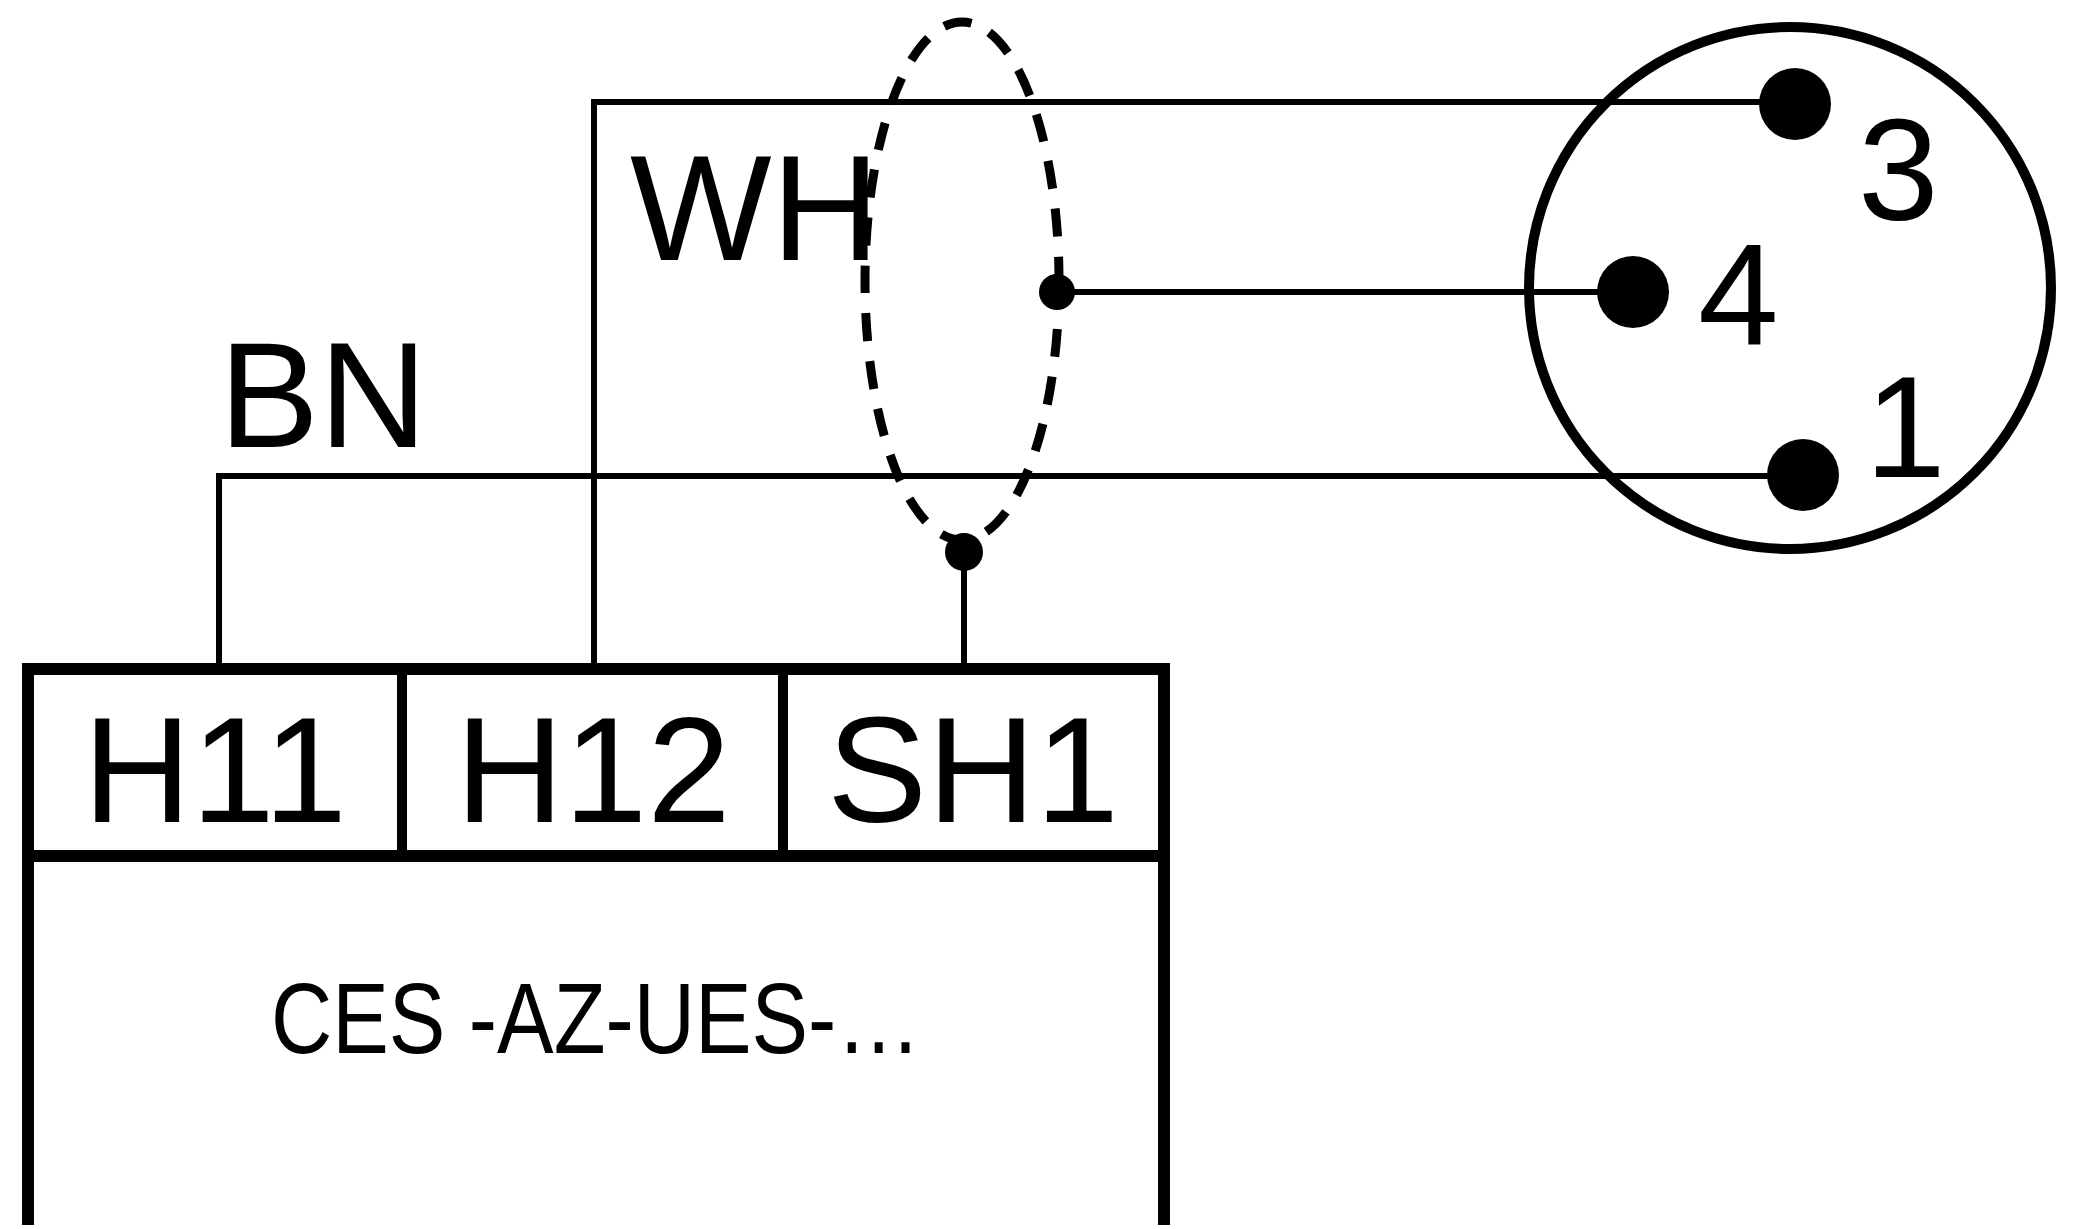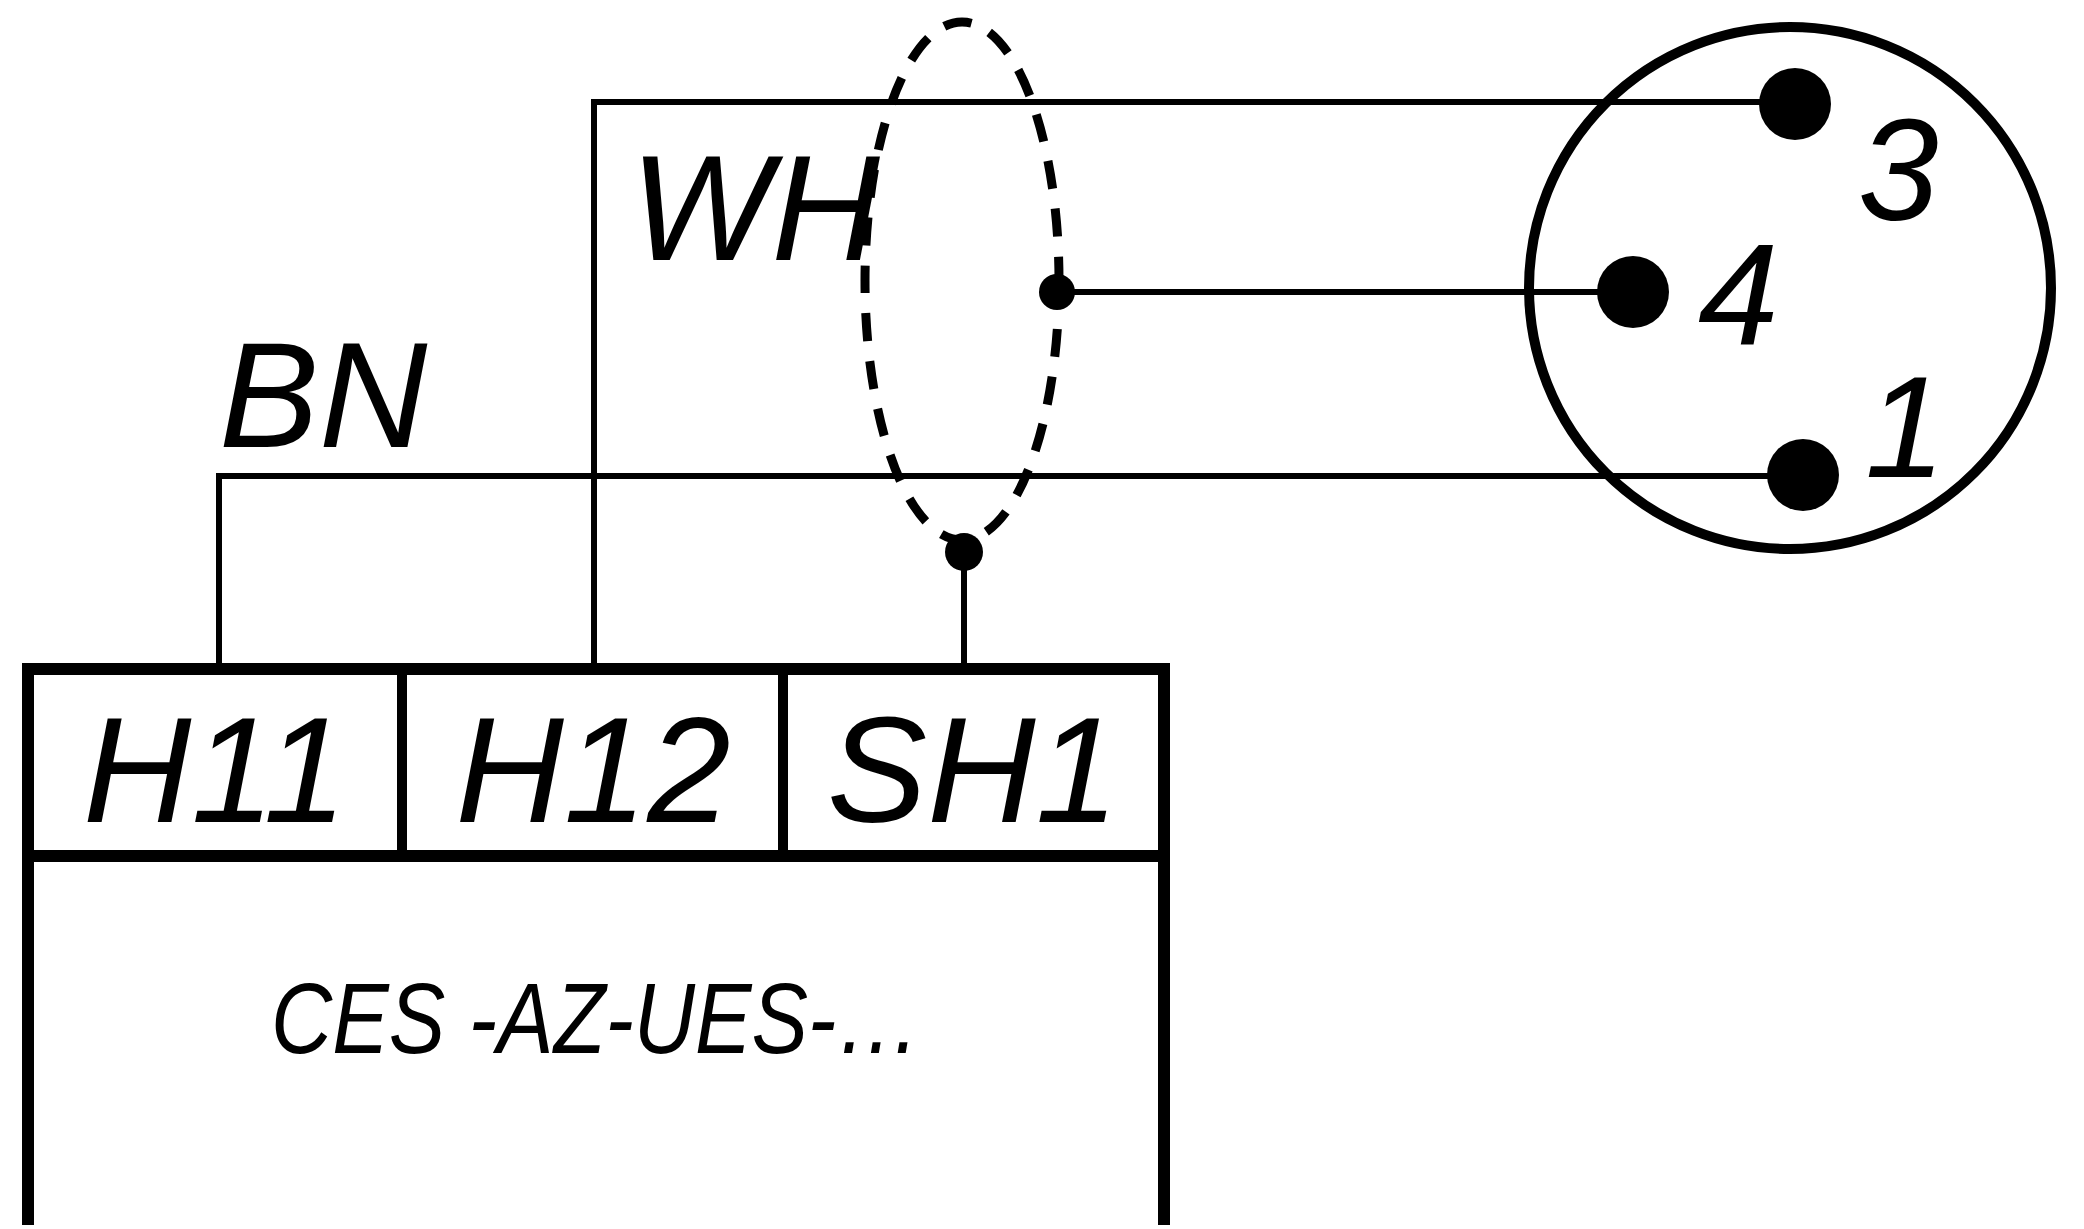--- a/index.html
+++ b/index.html
@@ -2,21 +2,20 @@
 <html><head>
 <meta charset="utf-8">
 <style>
   html, body { margin: 0; padding: 0; background: #ffffff; }
   .stage {
     position: relative;
     width: 2084px;
     height: 1229px;
     background: #ffffff;
     overflow: hidden;
-    font-style: italic;
   }
   svg { display: block; width: 100%; height: 100%; }
   text {
     font-family: "Liberation Sans", sans-serif;
     fill: #000000;
   }
   .wire-label   { font-size: 150px; }
   .pin-label    { font-size: 145px; }
   .term-label   { font-size: 150px; text-anchor: middle; }
   .device-label { font-size: 100px; text-anchor: middle; }

